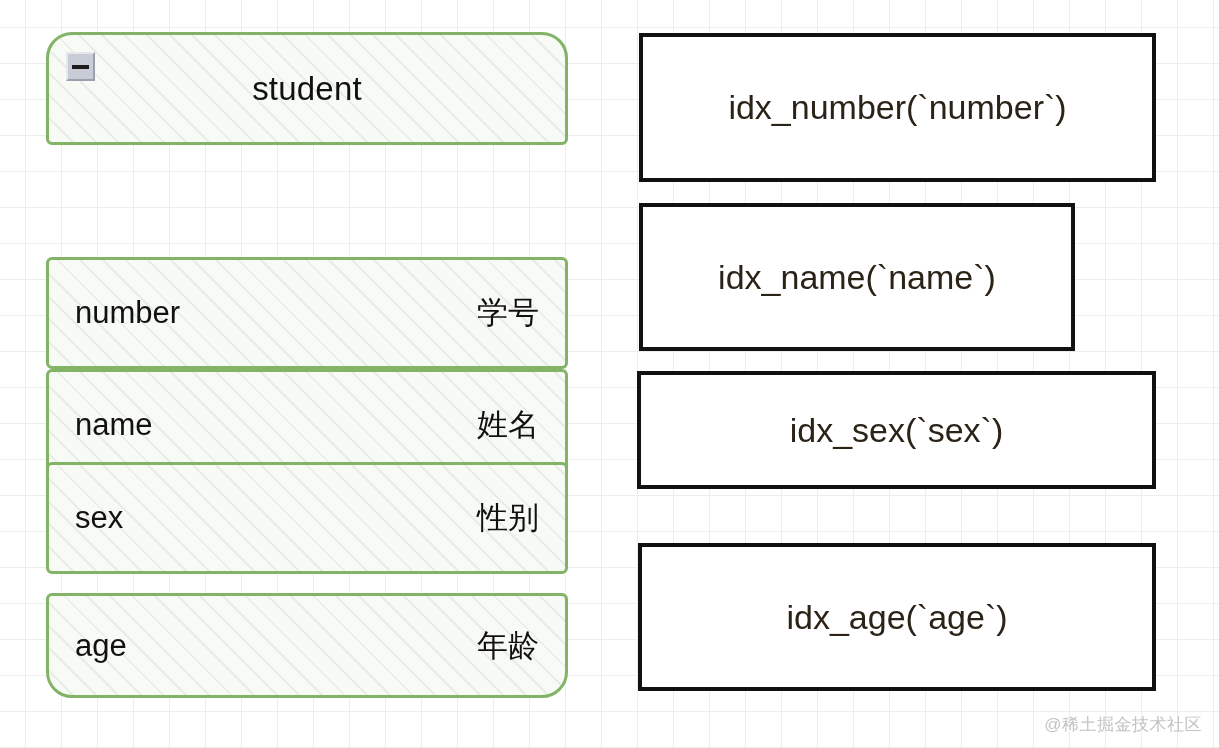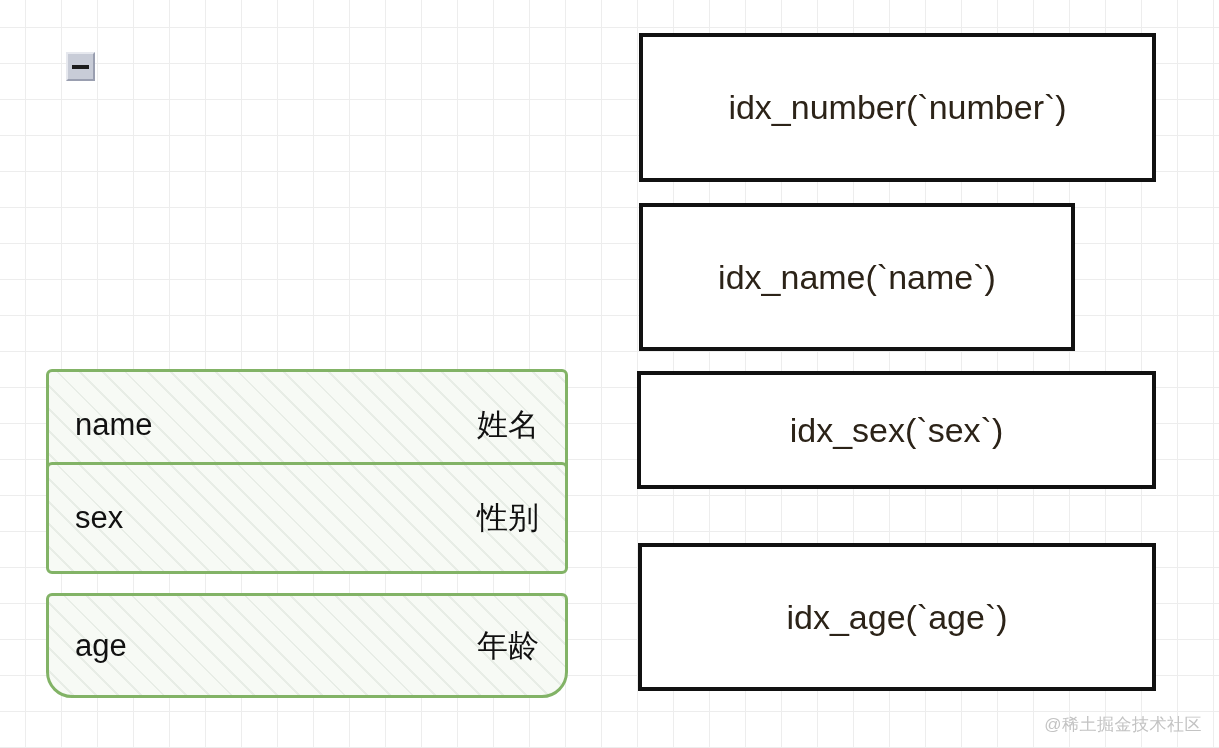--- a/index.html
+++ b/index.html
@@ -146,26 +146,33 @@
     margin-left: 20px;
   }
 </style>
 </head>
 <body>
 
 <div id="canvas">
 
   <div class="er-table">
 
+    <div class="er-cell er-header">
+      <span class="title">student</span>
+    </div>
 
     <div class="collapse-btn">
       <span class="bar"></span>
     </div>
 
 
+    <div class="er-cell er-row second">
+      <span class="col-name">number</span>
+      <span class="col-desc">学号</span>
+    </div>
 
     <div class="er-cell er-row third">
       <span class="col-name">name</span>
       <span class="col-desc">姓名</span>
     </div>
 
     <div class="er-cell er-row fourth">
       <span class="col-name">sex</span>
       <span class="col-desc">性别</span>
     </div>

